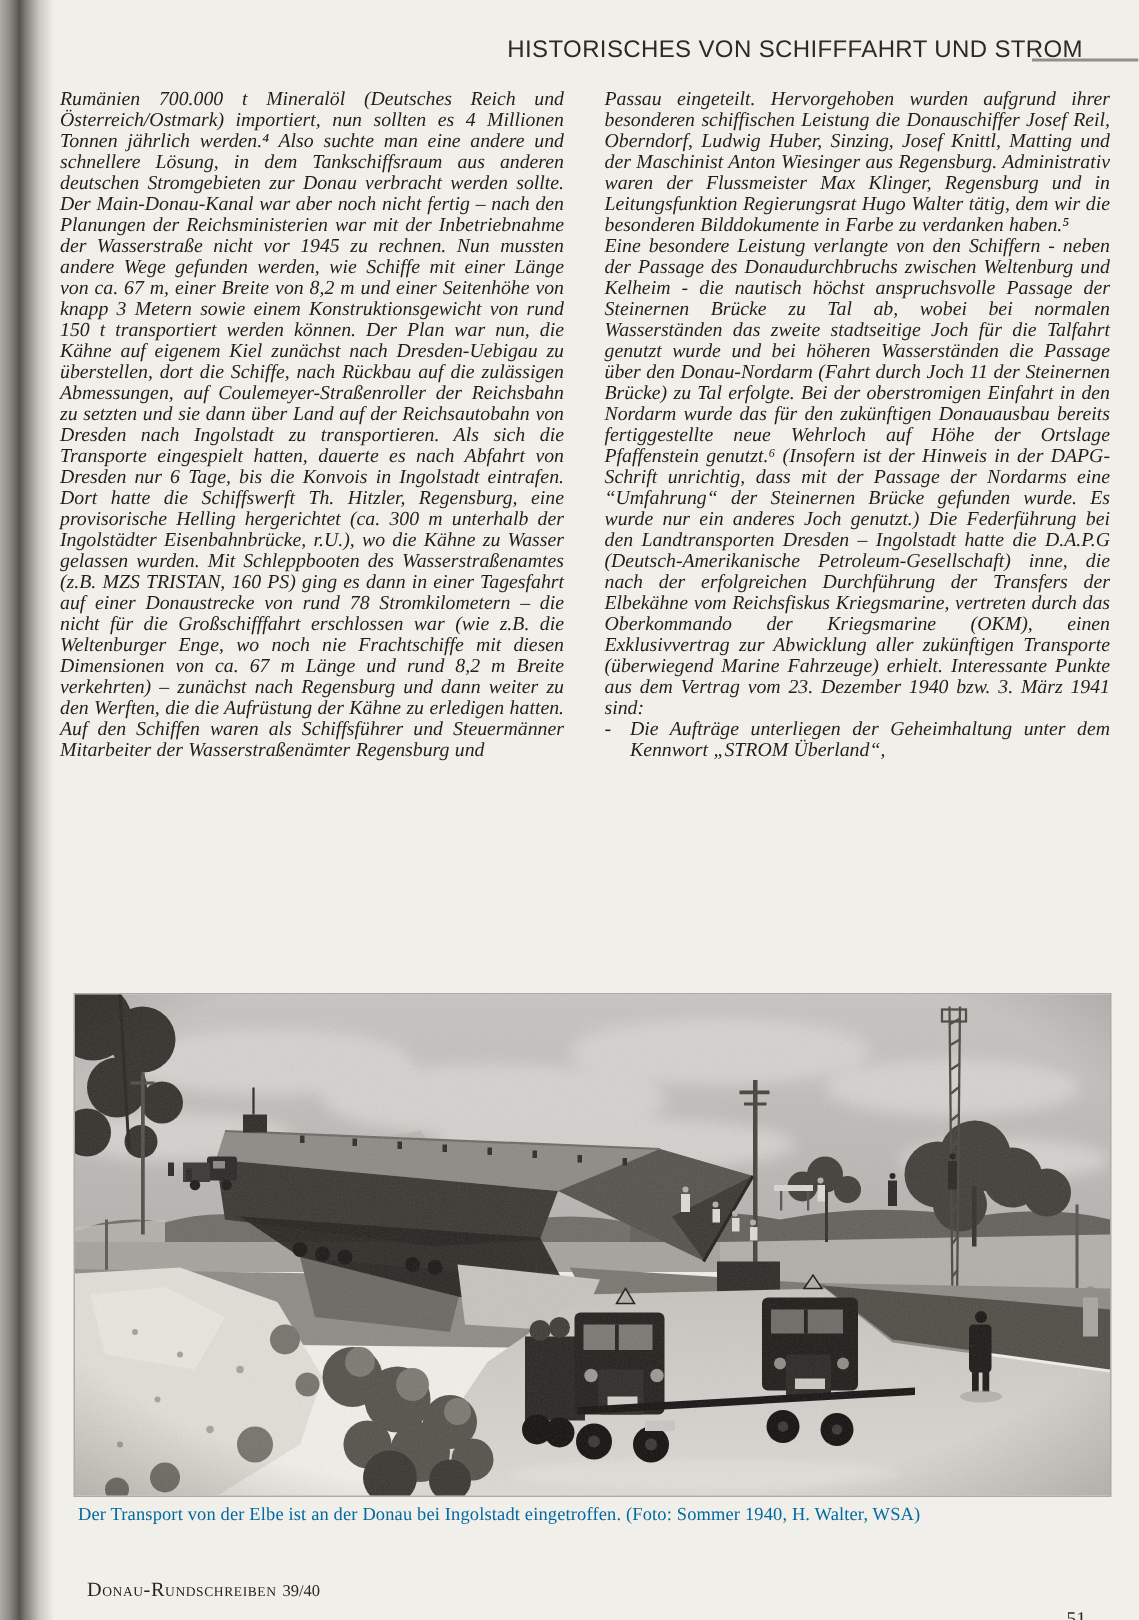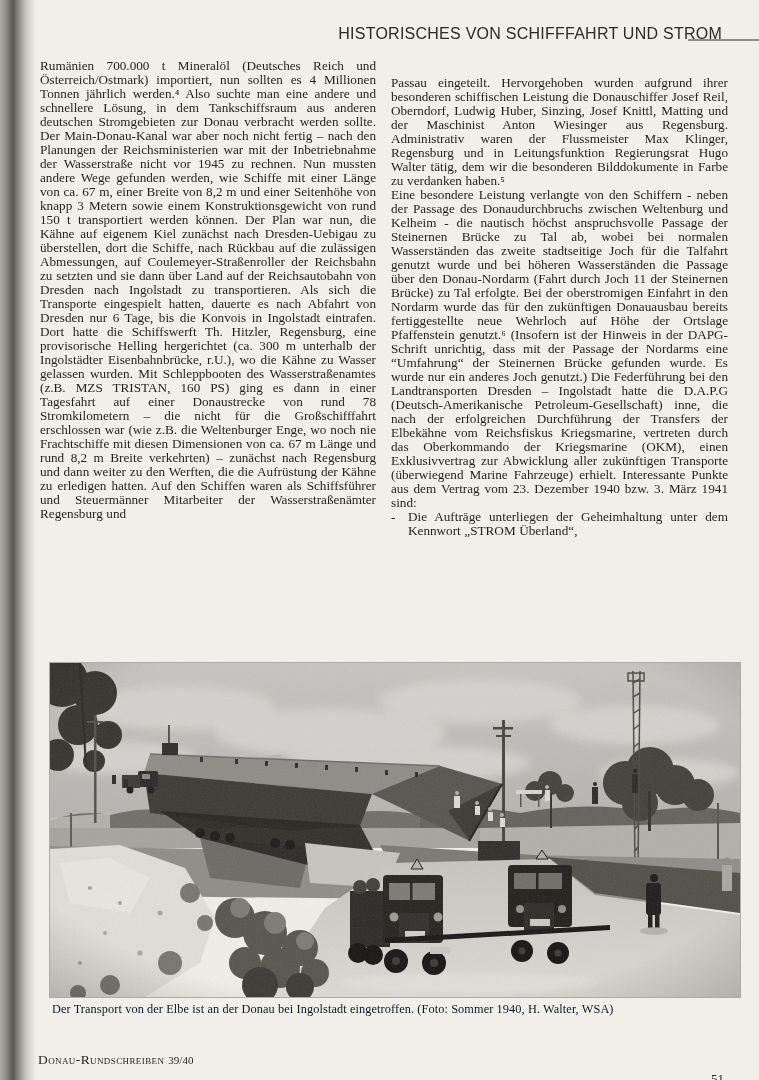--- a/index.html
+++ b/index.html
@@ -17,39 +17,39 @@
     position:absolute; top:25px; right:37px;
     font-family:"Liberation Sans", sans-serif;
     font-size:16px; letter-spacing:.25px; color:#2c2a26; white-space:nowrap;
   }
   .header-rule {
     position:absolute; top:39px; left:688px; right:0; height:1.5px; background:#918f8b;
   }
   .col {
     position:absolute; top:59px;
     font-size:13.2px; line-height:14px; text-align:justify;
-    color:#221f1b; word-spacing:.3px;
+    color:#221f1b; word-spacing:.3px;font-style:italic;
   }
   .col p { margin:0; }
   #col-left  { left:40px;  width:336px; }
-  #col-right { left:391px; width:337px;margin-top:17px; }
+  #col-right { left:403px; width:337px; }
   .bullet { display:flex; }
   .bullet-marker { flex:none; width:11px; }
   .bullet-text { flex:1; text-align:justify; padding-left:6px; }
   .photo {
     position:absolute; left:50px; top:663px; width:690px; height:334px;
     outline:1px solid rgba(90,88,84,.45);
   }
   .photo svg { display:block; }
   .caption {
     position:absolute; left:52px; top:1002px; width:686px;
-    font-size:12.3px; color:#0f172a; letter-spacing:.1px;
+    font-size:12.3px; color:#0369a1; letter-spacing:.1px;
   }
   .footer-journal {
-    position:absolute; left:38px; top:1052px;
+    position:absolute; left:58px; top:1052px;
     font-size:13.5px; color:#26241f;
   }
   .footer-journal .jname { font-variant:small-caps; letter-spacing:.4px; }
   .footer-journal .jissue { font-size:11px; margin-left:4px; }
   .page-number {
     position:absolute; left:711px; top:1041px; font-size:13px; color:#2a2824;margin-top:30px;
   }
 </style>
 </head>
 <body>

